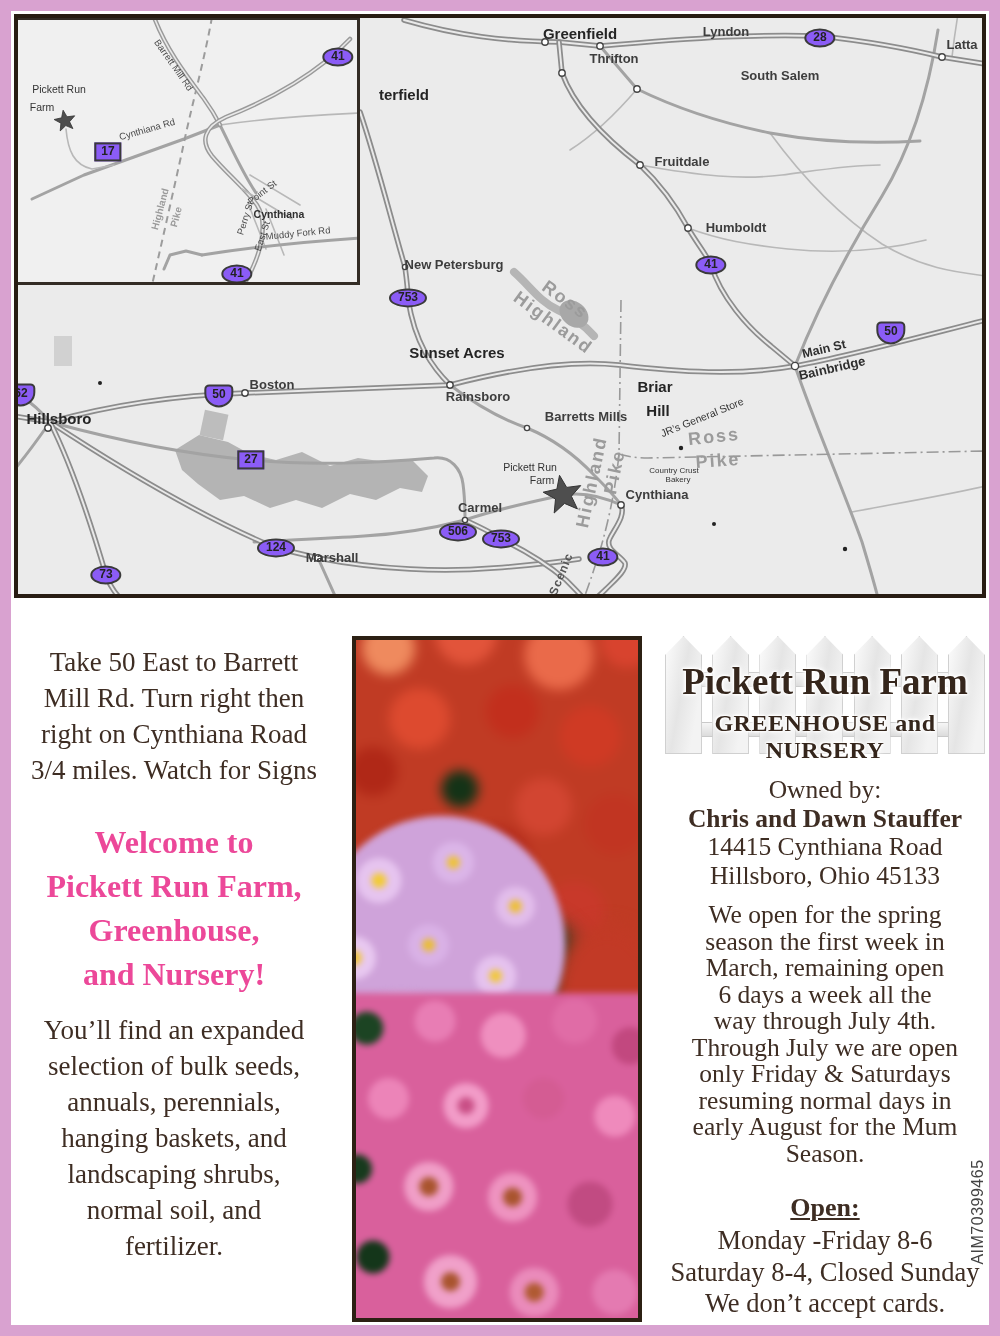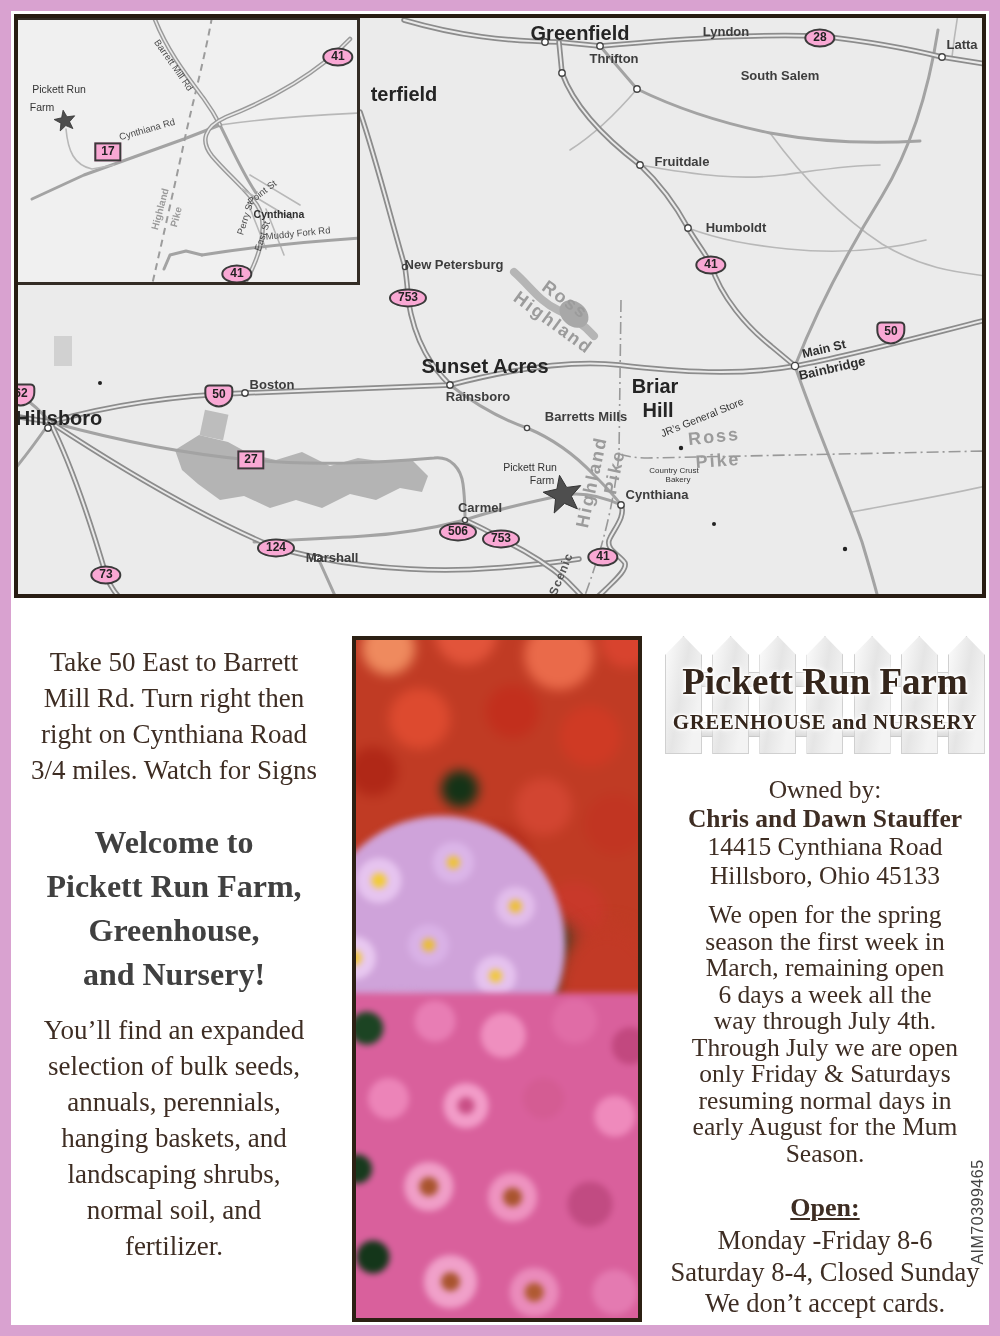--- a/index.html
+++ b/index.html
@@ -15,45 +15,45 @@
 
   .rd-case{fill:none;stroke:#8c8c8c;stroke-width:5.5;stroke-linecap:round;stroke-linejoin:round;}
   .rd-in{fill:none;stroke:#e9e9e9;stroke-width:2;stroke-linecap:round;stroke-linejoin:round;}
   .rd-sec{fill:none;stroke:#a3a3a3;stroke-width:3;stroke-linecap:round;stroke-linejoin:round;}
   .rd-thin{fill:none;stroke:#b8b8b8;stroke-width:1.6;stroke-linecap:round;}
   .rd-county{fill:none;stroke:#999;stroke-width:1.6;stroke-dasharray:12 4 2 4;}
   .town-dot{fill:#fff;stroke:#444;stroke-width:1.4;}
   .poi-dot{fill:#222;}
 
   .ml,.sh{position:absolute;white-space:nowrap;font-family:"Liberation Sans",sans-serif;}
-  .ml-city{font-weight:700;font-size:20px;color:#242424;}
+  .ml-city{font-weight:700;font-size:15px;color:#242424;}
   .ml-town{font-weight:700;font-size:13px;color:#3d3d3d;}
   .ml-small{font-size:10.5px;color:#333;}
   .ml-tiny{font-size:8px;color:#333;}
   .ml-graybig{font-weight:700;font-size:18px;color:#9b9b9b;letter-spacing:2px;}
   .ml-mainst{font-weight:700;font-size:12.5px;color:#2e2e2e;}
   .ml-bain{font-weight:700;font-size:13px;color:#2e2e2e;}
   .ml-scenic{font-weight:700;font-size:12px;color:#555;letter-spacing:1px;}
   .ml-insroad{font-size:9.5px;color:#4a4a4a;}
   .ml-insgray{font-size:10px;color:#9a9a9a;font-weight:700;}
   .ml-insname{font-size:10.5px;color:#2f2f2f;font-weight:700;}
 
-  .sh{font-weight:700;color:#222;background:#f9a8d4;text-align:left;line-height:1.1;}
+  .sh{font-weight:700;color:#222;background:#8b5cf6;text-align:left;line-height:1.1;}
   .sh-oval{border:2px solid #3a3a3a;border-radius:50%;padding:1px 7px;font-size:12px;}
   .sh-box{border:2px solid #3a3a3a;padding:1px 5px;font-size:12px;}
   .sh-us{border:2px solid #3a3a3a;border-radius:5px 5px 50% 50%/5px 5px 62% 62%;padding:2px 6px 4px;font-size:12px;}
 
   .inset{position:absolute;left:0;top:3px;width:346px;height:268px;border:3px solid #332c25;
          background:#f0f0f0;box-sizing:border-box;overflow:hidden;}
   .inset-inner{position:absolute;left:-3px;top:-3px;width:346px;height:268px;}
 
   
   .col-left{position:absolute;left:6px;top:628px;width:336px;text-align:center;color:#3e2d23;}
   .directions{font-size:27px;line-height:36px;margin-top:16px;}
-  .welcome{font-size:32px;line-height:44px;font-weight:700;margin-top:32px;color:#404040;}
+  .welcome{font-size:32px;line-height:44px;font-weight:700;margin-top:32px;color:#ec4899;}
   .desc{font-size:27px;line-height:36px;margin-top:16px;}
 
   .photo{position:absolute;left:352px;top:636px;width:290px;height:686px;border:4px solid #2c2013;
          box-sizing:border-box;overflow:hidden;background:#1e3a1e;}
   .ph{position:absolute;}
   .ph-red{left:-5%;top:-4%;width:110%;height:52%;background-color:#c03b24;filter:blur(6px);
     background-image:
       radial-gradient(circle at 15% 10%, #ef8a5e 0 26px, rgba(0,0,0,0) 27px),
       radial-gradient(circle at 40% 6%, #e2543a 0 30px, rgba(0,0,0,0) 31px),
       radial-gradient(circle at 70% 12%, #ea6a4a 0 34px, rgba(0,0,0,0) 35px),
@@ -110,21 +110,21 @@
   .col-right{position:absolute;left:652px;top:636px;width:346px;text-align:center;color:#3e2d23;}
   .fence{position:relative;width:320px;height:118px;margin:0 auto;text-align:center;}
   .rail{position:absolute;left:2%;right:2%;height:13px;background:linear-gradient(#f6f6f6,#dcdcdc);
         border:1px solid #c9c9c9;}
   .pickets{position:absolute;inset:0;display:flex;justify-content:space-between;}
   .picket{width:37px;height:118px;background:linear-gradient(100deg,#fcfcfc 0%,#e5e5e5 45%,#f3f3f3 80%);
           border:1px solid #d0d0d0;box-sizing:border-box;
           clip-path:polygon(50% 0,100% 16%,100% 100%,0 100%,0 16%);}
   .fence-title{position:absolute;left:0;right:0;top:24px;font-weight:700;font-size:37px;color:#35261c;
       text-shadow:0 0 3px #fff,0 0 5px #fff,1px 1px 2px #fff,-1px -1px 2px #fff,0 0 8px #fff;}
-  .fence-sub{position:absolute;left:0;right:0;top:74px;font-weight:700;font-size:21px;color:#35261c;
+  .fence-sub{position:absolute;left:0;right:0;top:74px;font-weight:700;font-size:24px;color:#35261c;
       letter-spacing:.5px;
       text-shadow:0 0 3px #fff,0 0 5px #fff,1px 1px 2px #fff,-1px -1px 2px #fff,0 0 8px #fff;}
   .owned{font-size:25.5px;line-height:28.5px;margin-top:22px;}
   .owned .bold{font-weight:700;}
   .season{font-size:25.5px;line-height:26.5px;margin-top:12px;}
   .open-heading{display:inline-block;font-size:26px;font-weight:700;text-decoration:underline;margin-top:26px;}
   .hours{font-size:26.5px;line-height:31.5px;margin-top:2px;}
   .ad-code{position:absolute;left:978px;top:1212px;transform:translate(-50%,-50%) rotate(-90deg);
       font-family:"Liberation Sans",sans-serif;font-size:16px;color:#444;letter-spacing:.5px;white-space:nowrap;}
 </style>
@@ -220,21 +220,21 @@
     <div id="map-labels" style="position:absolute;left:0;top:0;width:972px;height:584px;">
         <span class="ml ml-city" style="left: 566px; top: 19px; transform: translate(-50%, -50%);">Greenfield</span>
         <span class="ml ml-town" style="left: 600px; top: 44px; transform: translate(-50%, -50%);">Thrifton</span>
         <span class="ml ml-town" style="left: 712px; top: 17px; transform: translate(-50%, -50%);">Lyndon</span>
         <span class="ml ml-town" style="left: 948px; top: 30px; transform: translate(-50%, -50%);">Latta</span>
         <span class="ml ml-town" style="left: 766px; top: 61px; transform: translate(-50%, -50%);">South Salem</span>
         <span class="ml ml-town" style="left: 668px; top: 147px; transform: translate(-50%, -50%);">Fruitdale</span>
         <span class="ml ml-town" style="left: 722px; top: 213px; transform: translate(-50%, -50%);">Humboldt</span>
         <span class="ml ml-city" style="left: 390px; top: 80px; transform: translate(-50%, -50%);">terfield</span>
         <span class="ml ml-town" style="left: 440px; top: 250px; transform: translate(-50%, -50%);">New Petersburg</span>
-        <span class="ml ml-city" style="left: 443px; top: 352px; transform: translate(-50%, -50%); margin-left: 28px;">Sunset Acres</span>
+        <span class="ml ml-city" style="left: 443px; top: 338px; transform: translate(-50%, -50%);">Sunset Acres</span>
         <span class="ml ml-town" style="left: 258px; top: 370px; transform: translate(-50%, -50%);">Boston</span>
         <span class="ml ml-city" style="left: 45px; top: 404px; transform: translate(-50%, -50%);">Hillsboro</span>
         <span class="ml ml-town" style="left: 464px; top: 382px; transform: translate(-50%, -50%);">Rainsboro</span>
         <span class="ml ml-town" style="left: 572px; top: 402px; transform: translate(-50%, -50%);">Barretts Mills</span>
         <span class="ml ml-city" style="left: 641px; top: 372px; transform: translate(-50%, -50%);">Briar</span>
         <span class="ml ml-city" style="left: 644px; top: 396px; transform: translate(-50%, -50%);">Hill</span>
         <span class="ml ml-small" style="left: 688px; top: 403px; transform: translate(-50%, -50%) rotate(-22deg);">JR’s General Store</span>
         <span class="ml ml-graybig" style="left: 700px; top: 423px; transform: translate(-50%, -50%) rotate(-6deg);">Ross</span>
         <span class="ml ml-graybig" style="left: 704px; top: 447px; transform: translate(-50%, -50%) rotate(-4deg);">Pike</span>
         <span class="ml ml-tiny" style="left: 660px; top: 456px; transform: translate(-50%, -50%);">Country Crust</span>

